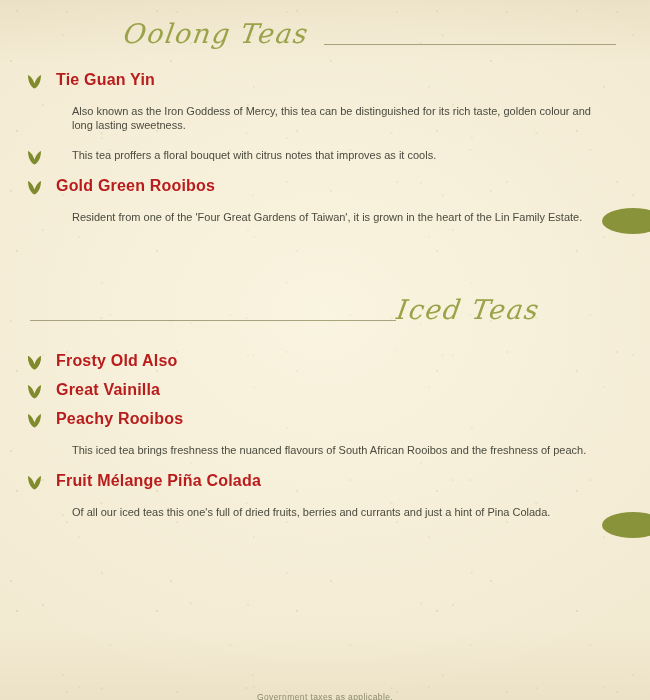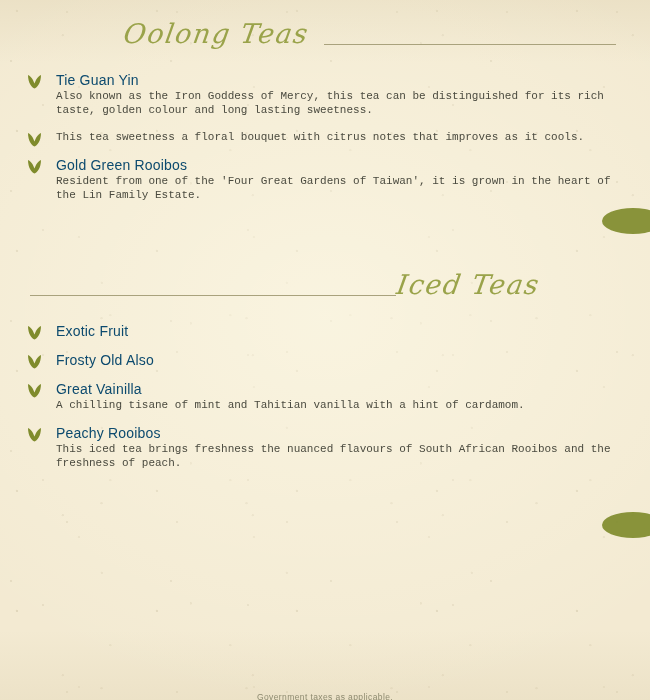--- a/index.html
+++ b/index.html
@@ -101,33 +101,33 @@
   .leaf-icon {
     position: absolute;
     left: 2px;
     top: 1px;
     width: 17px;
     height: 17px;
     display: block;
   }
   .item-name {
     font-family: "Liberation Sans", sans-serif;
-    font-weight: normal;
-    font-size: 14px;
-    color: #0c4a6e;
+    font-weight: bold;
+    font-size: 16px;
+    color: #b91c1c;
     letter-spacing: .2px;
     line-height: 16px;
     margin: 0 0 1px 0;
   }
   .item-desc {
-    font-family: Liberation Mono, monospace;
+    font-family: Liberation Sans, sans-serif;
     font-size: 11px;
     color: #4a4a3f;
     line-height: 14px;
-    margin: 0;
+    margin: 16px;
     max-width: 600px;
   }
 
   .spacer-mid { height: 36px; }
 
   .footer {
     position: absolute;
     left: 0;
     right: 0;
     bottom: 16px;
@@ -163,21 +163,21 @@
       <p class="item-name">Tie Guan Yin</p>
       <p class="item-desc">Also known as the Iron Goddess of Mercy, this tea can be distinguished for its rich taste, golden colour and long lasting sweetness.</p>
     </div>
 
     <div class="item">
       <span class="leaf-icon">
         <svg viewBox="0 0 17 17" width="17" height="17" aria-hidden="true">
           <path d="M2 2 C2 10, 6 15, 8.5 15.5 C11 15, 15 10, 15 2 C11 4, 10 7, 8.5 10.5 C7 7, 6 4, 2 2 Z" fill="#7f8b2c"></path>
         </svg>
       </span>
-      <p class="item-desc">This tea sweetness a floral bouquet with citrus notes that improves as it cools.</p>
+      <p class="item-desc">This tea proffers a floral bouquet with citrus notes that improves as it cools.</p>
     </div>
 
     <div class="item">
       <span class="leaf-icon">
         <svg viewBox="0 0 17 17" width="17" height="17" aria-hidden="true">
           <path d="M2 2 C2 10, 6 15, 8.5 15.5 C11 15, 15 10, 15 2 C11 4, 10 7, 8.5 10.5 C7 7, 6 4, 2 2 Z" fill="#7f8b2c"></path>
         </svg>
       </span>
       <p class="item-name">Gold Green Rooibos</p>
       <p class="item-desc">Resident from one of the 'Four Great Gardens of Taiwan', it is grown in the heart of the Lin Family Estate.</p>
@@ -193,50 +193,57 @@
   </div>
 
   <div class="items">
 
     <div class="item">
       <span class="leaf-icon">
         <svg viewBox="0 0 17 17" width="17" height="17" aria-hidden="true">
           <path d="M2 2 C2 10, 6 15, 8.5 15.5 C11 15, 15 10, 15 2 C11 4, 10 7, 8.5 10.5 C7 7, 6 4, 2 2 Z" fill="#7f8b2c"></path>
         </svg>
       </span>
-      <p class="item-name">Exotic Fruit</p>
     </div>
 
     <div class="item">
       <span class="leaf-icon">
         <svg viewBox="0 0 17 17" width="17" height="17" aria-hidden="true">
           <path d="M2 2 C2 10, 6 15, 8.5 15.5 C11 15, 15 10, 15 2 C11 4, 10 7, 8.5 10.5 C7 7, 6 4, 2 2 Z" fill="#7f8b2c"></path>
         </svg>
       </span>
       <p class="item-name">Frosty Old Also</p>
     </div>
 
 
     <div class="item">
       <span class="leaf-icon">
         <svg viewBox="0 0 17 17" width="17" height="17" aria-hidden="true">
           <path d="M2 2 C2 10, 6 15, 8.5 15.5 C11 15, 15 10, 15 2 C11 4, 10 7, 8.5 10.5 C7 7, 6 4, 2 2 Z" fill="#7f8b2c"></path>
         </svg>
       </span>
       <p class="item-name">Great Vainilla</p>
-      <p class="item-desc">A chilling tisane of mint and Tahitian vanilla with a hint of cardamom.</p>
     </div>
 
     <div class="item">
       <span class="leaf-icon">
         <svg viewBox="0 0 17 17" width="17" height="17" aria-hidden="true">
           <path d="M2 2 C2 10, 6 15, 8.5 15.5 C11 15, 15 10, 15 2 C11 4, 10 7, 8.5 10.5 C7 7, 6 4, 2 2 Z" fill="#7f8b2c"></path>
         </svg>
       </span>
       <p class="item-name">Peachy Rooibos</p>
       <p class="item-desc">This iced tea brings freshness the nuanced flavours of South African Rooibos and the freshness of peach.</p>
     </div>
 
+    <div class="item">
+      <span class="leaf-icon">
+        <svg viewBox="0 0 17 17" width="17" height="17" aria-hidden="true">
+          <path d="M2 2 C2 10, 6 15, 8.5 15.5 C11 15, 15 10, 15 2 C11 4, 10 7, 8.5 10.5 C7 7, 6 4, 2 2 Z" fill="#7f8b2c"></path>
+        </svg>
+      </span>
+      <p class="item-name">Fruit Mélange Piña Colada</p>
+      <p class="item-desc">Of all our iced teas this one's full of dried fruits, berries and currants and just a hint of Pina Colada.</p>
+    </div>
 
   </div>
 
   <div class="footer">Government taxes as applicable.</div>
 </div>
 
 </body></html>

